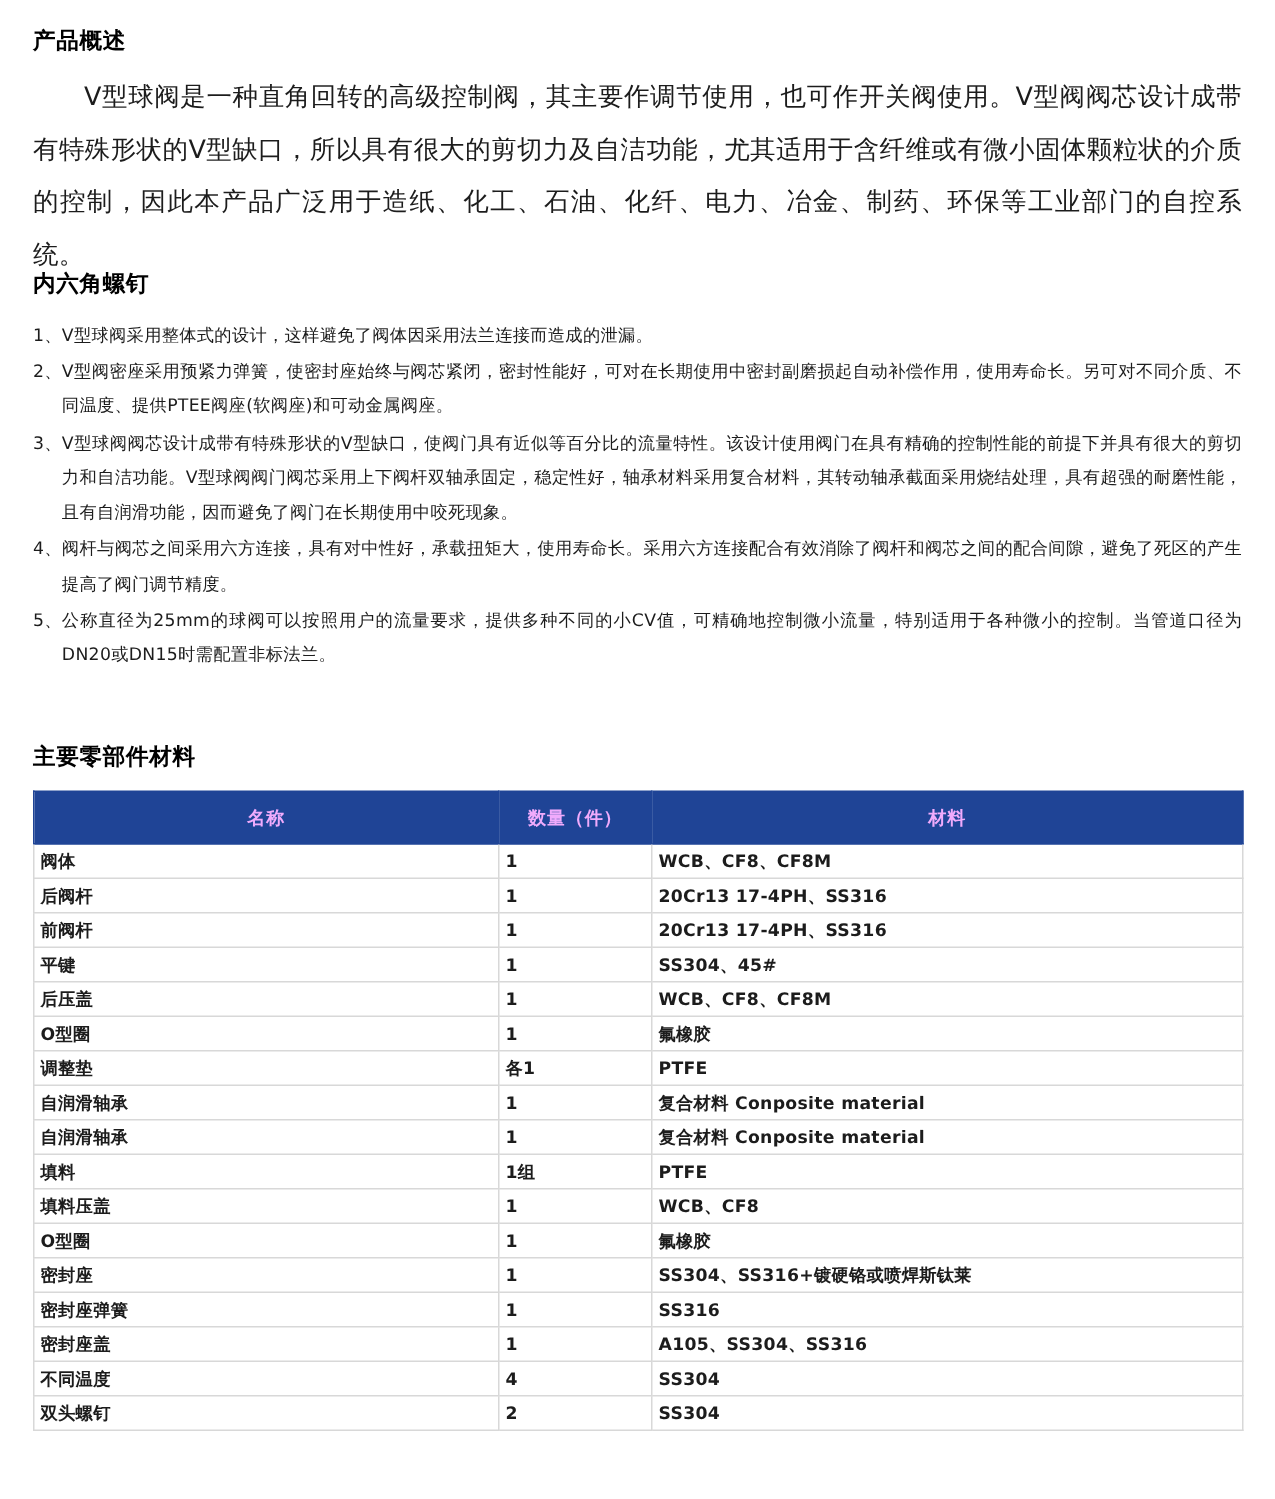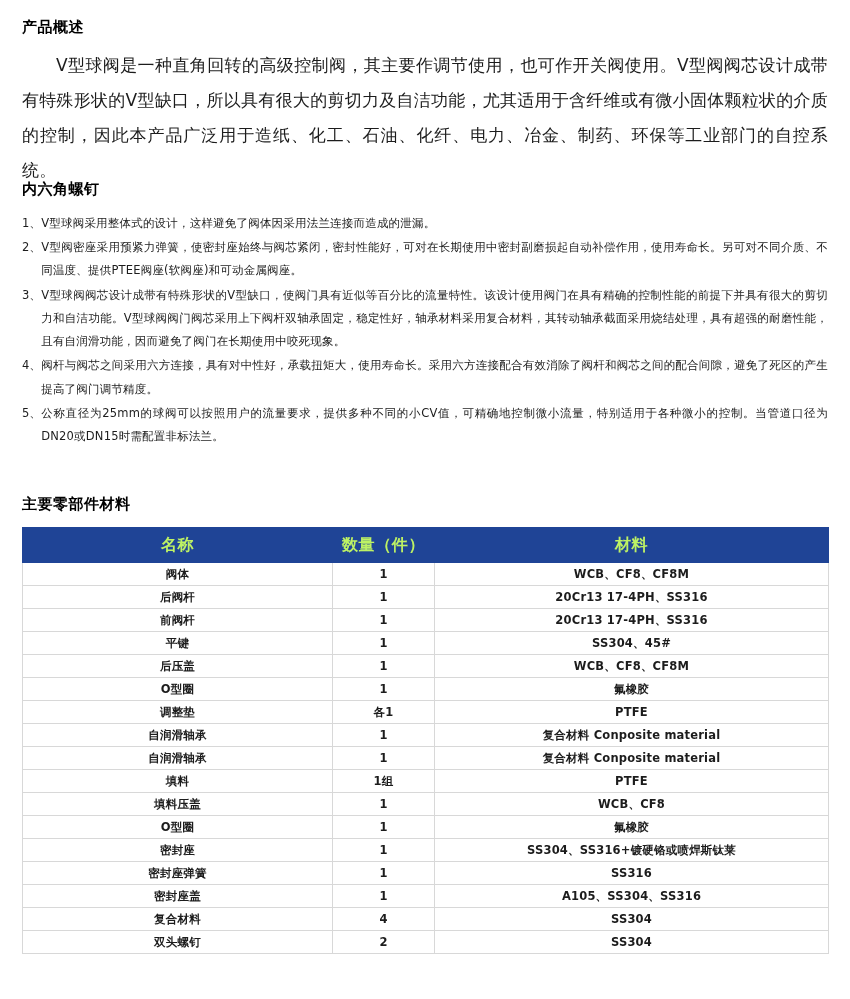--- a/index.html
+++ b/index.html
@@ -92,31 +92,31 @@
     border-collapse: collapse;
     table-layout: fixed;
     font-size: 11.5px;
   }
   table.parts-table col.c-name  { width: 310px; }
   table.parts-table col.c-qty   { width: 102px; }
   table.parts-table col.c-mat   { width: 394px; }
 
   table.parts-table thead th {
     background: #1f4496;
-    color: #bef264;
+    color: #f0abfc;
     font-weight: 700;
-    font-size: 16px;
+    font-size: 12px;
     height: 32px;
     text-align: center;
     border: 1px solid #1f4496;
     letter-spacing: .6px;
   }
   table.parts-table tbody td {
     height: 22px;
-    text-align: center;
+    text-align: left;
     border-left: 1px solid #d8d8d8;
     border-right: 1px solid #d8d8d8;
     border-bottom: 1px solid #d8d8d8;
     color: #1c1c1c;
     font-weight: 600;
     letter-spacing: .2px;
     padding: 0 4px;
     white-space: nowrap;
     overflow: hidden;
   }
@@ -248,21 +248,21 @@
             <td>密封座弹簧</td>
             <td>1</td>
             <td class="mat">SS316</td>
           </tr>
           <tr>
             <td>密封座盖</td>
             <td>1</td>
             <td class="mat">A105、SS304、SS316</td>
           </tr>
           <tr>
-            <td>复合材料</td>
+            <td>不同温度</td>
             <td>4</td>
             <td class="mat">SS304</td>
           </tr>
           <tr>
             <td>双头螺钉</td>
             <td>2</td>
             <td class="mat">SS304</td>
           </tr>
         </tbody>
     </table>

